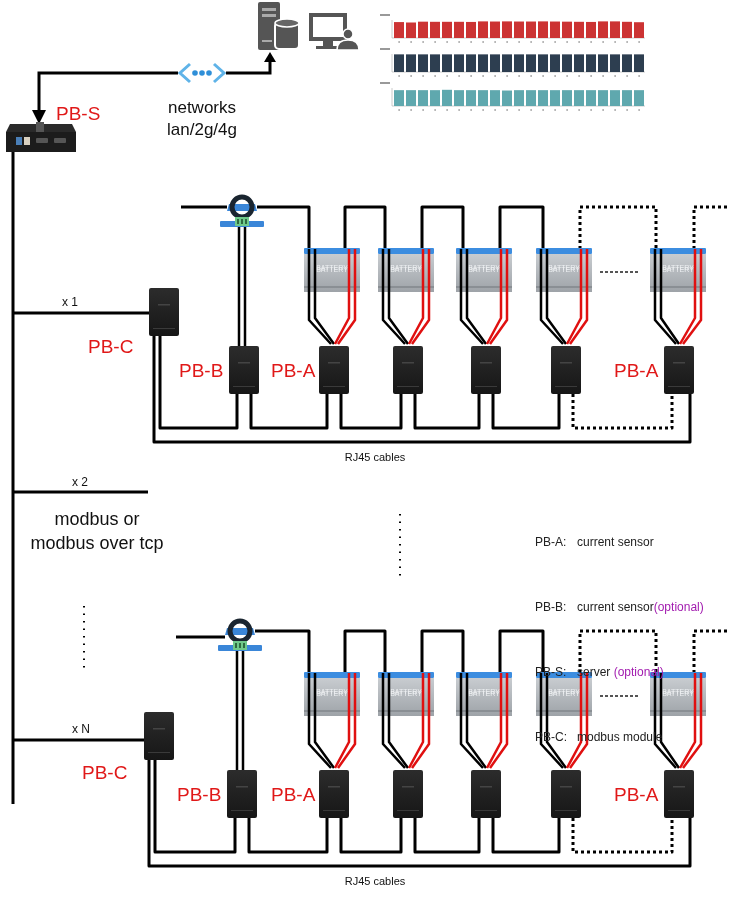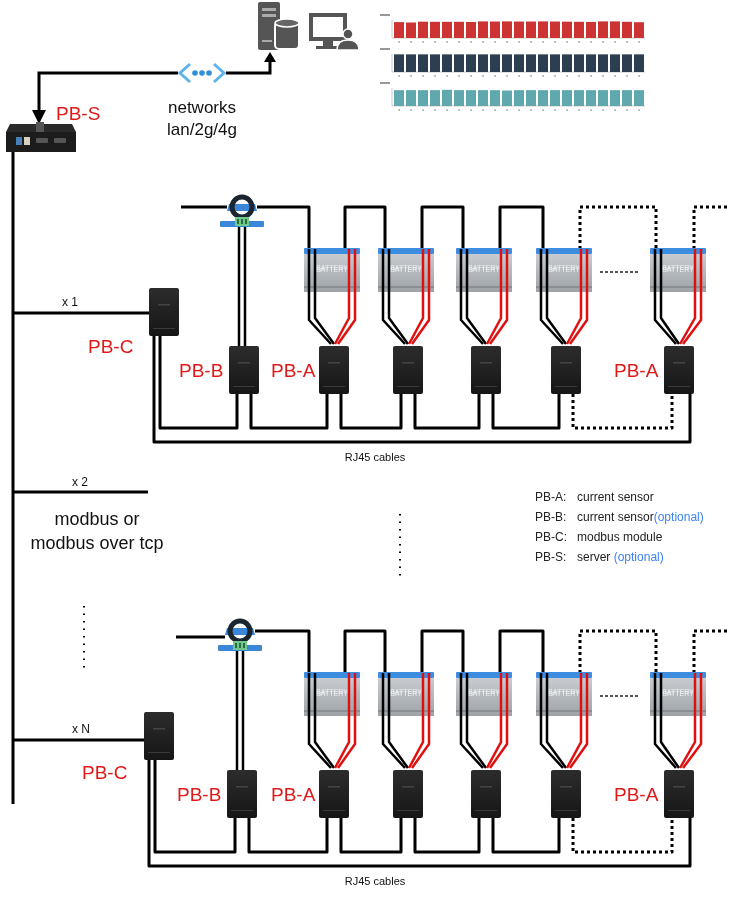--- a/index.html
+++ b/index.html
@@ -2,22 +2,22 @@
 <html><head>
 <meta charset="utf-8">
 <style>
   html, body { margin: 0; padding: 0; background: #ffffff; }
   body { width: 733px; height: 899px; position: relative; overflow: hidden; font-family: "Liberation Sans", sans-serif; }
   svg#diagram { position: absolute; left: 0; top: 0; }
   .lbl-red { fill: #e01818; font-family: "Liberation Sans", sans-serif; font-size: 19px; }
   .lbl-blk { fill: #111; font-family: "Liberation Sans", sans-serif; }
   .legend { position: absolute; left: 535px; top: 487px; font-size: 12px; color: #222; line-height: 20px; }
   .legend .row { white-space: nowrap; }
-  .legend .opt { color: #3b82f6; }
-  .legend .key { display: inline-block; width: 42px; }
+  .legend .opt { color: #a21caf; }
+  .legend .key { display: inline-block; width: 42px; margin-top: 45px; }
 </style>
 </head>
 <body>
 
 <svg id="diagram" width="733" height="899" viewBox="0 0 733 899">
   <defs>
     <linearGradient id="batGrad" x1="0" y1="0" x2="0" y2="1">
       <stop offset="0" stop-color="#c8ccd0"></stop>
       <stop offset="1" stop-color="#9ea3a8"></stop>
     </linearGradient>
@@ -373,15 +373,15 @@
       <text x="177" y="801" class="lbl-red">PB-B</text>
       <text x="271" y="801" class="lbl-red">PB-A</text>
       <text x="614" y="801" class="lbl-red">PB-A</text>
       <text x="375" y="885" text-anchor="middle" font-size="11" class="lbl-blk">RJ45 cables</text>
     </g>
 </svg>
 
 <div class="legend">
   <div class="row"><span class="key">PB-A:</span><span>current sensor</span><span class="opt"></span></div>
   <div class="row"><span class="key">PB-B:</span><span>current sensor</span><span class="opt">(optional)</span></div>
+  <div class="row"><span class="key">PB-S:</span><span>server </span><span class="opt">(optional)</span></div>
   <div class="row"><span class="key">PB-C:</span><span>modbus module</span><span class="opt"></span></div>
-  <div class="row"><span class="key">PB-S:</span><span>server </span><span class="opt">(optional)</span></div>
 </div>
 
 </body></html>

